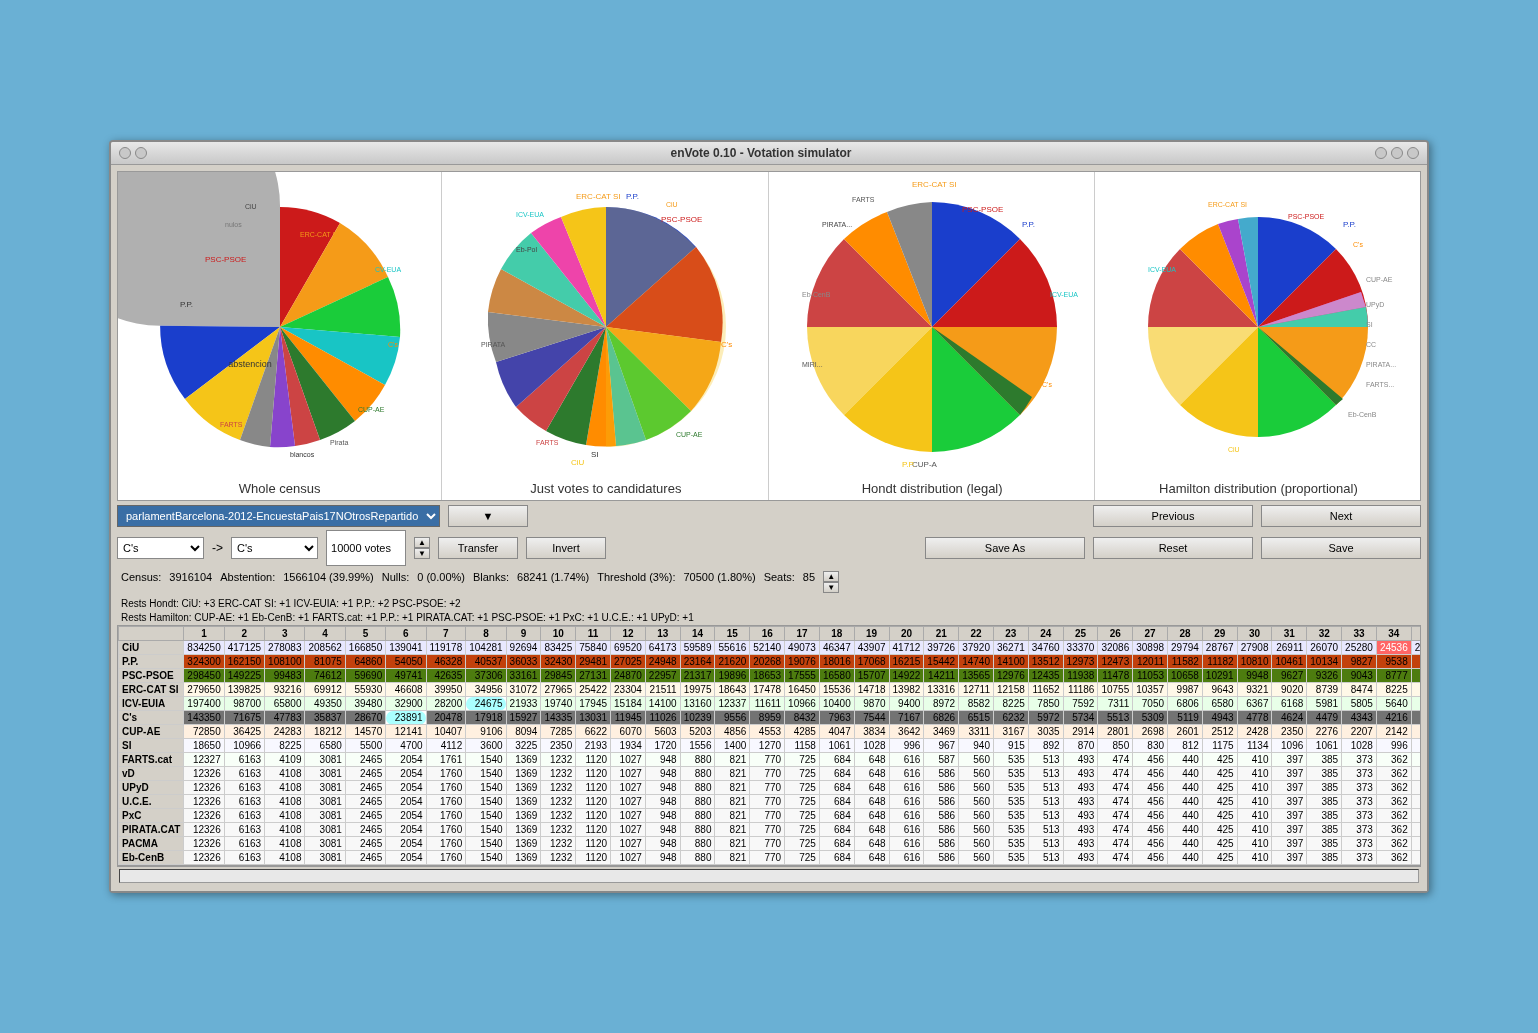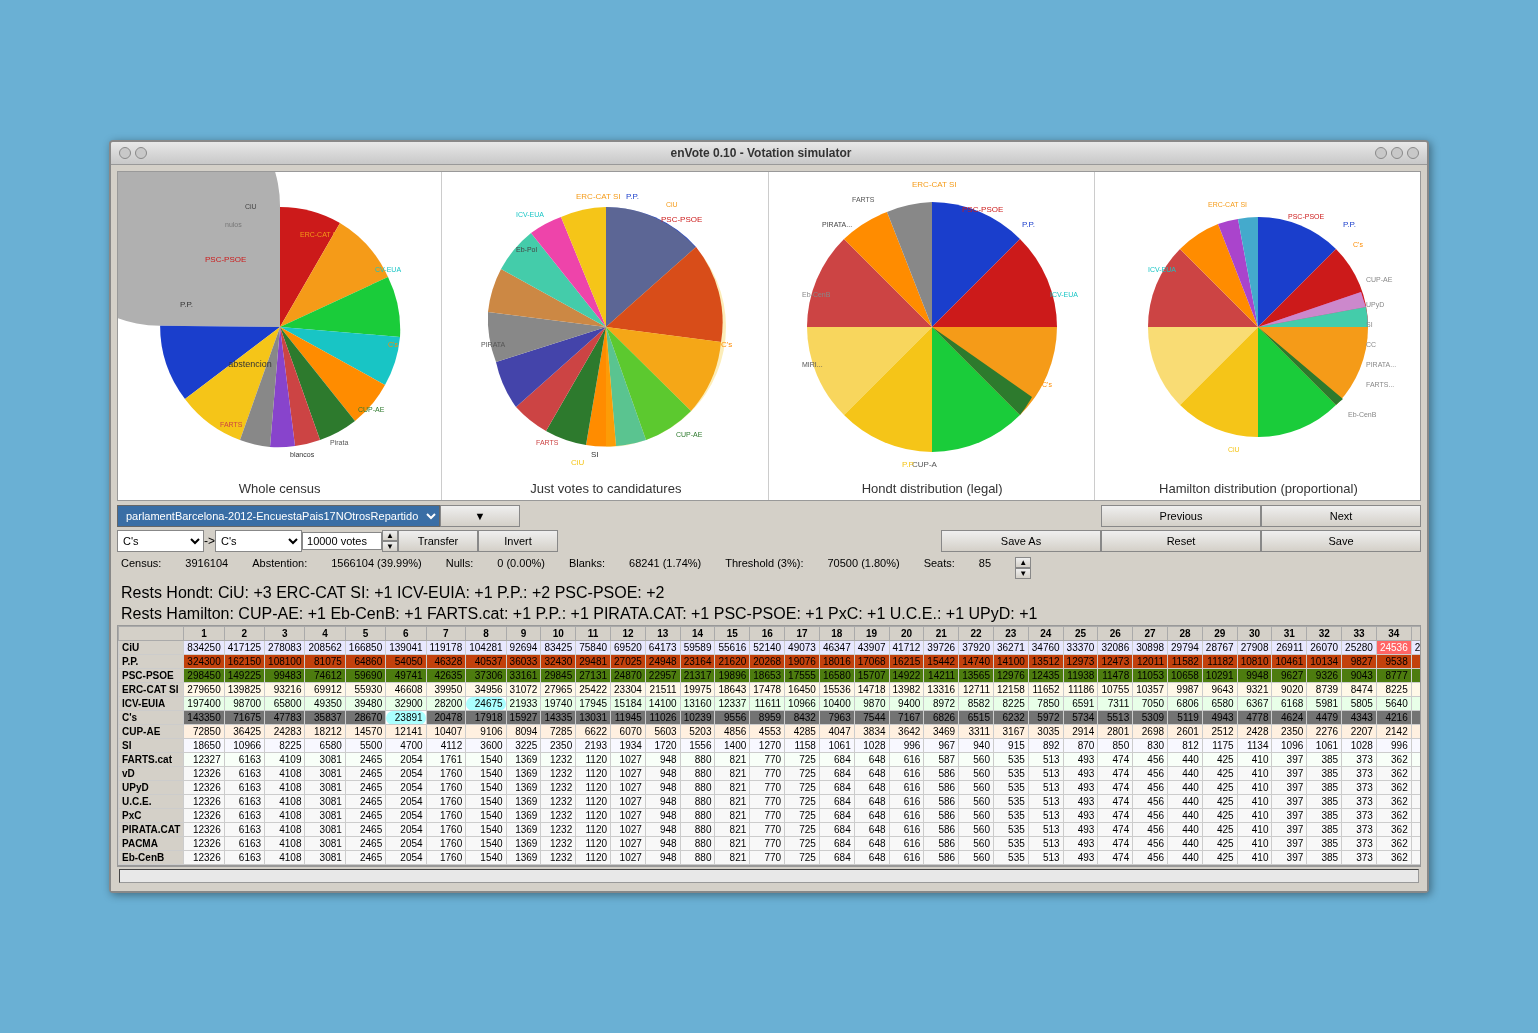--- a/index.html
+++ b/index.html
@@ -72,21 +72,21 @@
       display: flex;
       align-items: center;
       justify-content: center;
     }
     svg.pie { overflow: visible; }
 
     
     .controls-row {
       display: flex;
       align-items: center;
-      gap: 0;
+      gap: 8px;
       margin-bottom: 3px;
     }
     .dropdown-wide {
       flex: 0 0 320px;
       background: #3a6ea5;
       color: #fff;
       border: 1px solid #666;
       padding: 2px 4px;
       font-size: 11px;
       height: 22px;
@@ -105,48 +105,48 @@
       border: 1px solid #888;
       background: #fff;
       height: 22px;
       font-size: 11px;
       padding: 1px;
     }
     .arrow-lbl { font-size: 12px; }
     .votes-input {
       border: 1px solid #888;
       background: #fff;
-      height: 18px;
+      height: 36px;
       width: 80px;
       font-size: 11px;
       padding: 1px 4px;
     }
     .spin-btn {
       border: 1px solid #888;
       background: linear-gradient(to bottom, #efefef, #d4d0c8);
       width: 16px; height: 11px;
       font-size: 8px;
       cursor: pointer;
       display: flex; align-items: center; justify-content: center;
     }
     .spin-wrap { display: flex; flex-direction: column; }
 
     
     .info-row {
       display: flex;
-      gap: 24px;
+      gap: 8px;
       font-size: 11px;
       margin-bottom: 2px;
       padding: 2px 4px;
       background: #d4d0c8;
     }
 
     
     .rests-row {
-      font-size: 16px;
+      font-size: 10px;
       padding: 1px 4px;
       margin-bottom: 1px;
     }
 
     
     .table-wrap {
       overflow: auto;
       max-height: 360px;
       border: 1px solid #999;
       background: #fff;
@@ -664,21 +664,21 @@
               <td class="">12337</td>
               <td class="">11611</td>
               <td class="">10966</td>
               <td class="">10400</td>
               <td class="">9870</td>
               <td class="">9400</td>
               <td class="">8972</td>
               <td class="">8582</td>
               <td class="">8225</td>
               <td class="">7850</td>
-              <td class="">6591</td>
+              <td class="">7592</td>
               <td class="">7311</td>
               <td class="">7050</td>
               <td class="">6806</td>
               <td class="">6580</td>
               <td class="">6367</td>
               <td class="">6168</td>
               <td class="">5981</td>
               <td class="">5805</td>
               <td class="">5640</td>
               <td class="">5</td>

